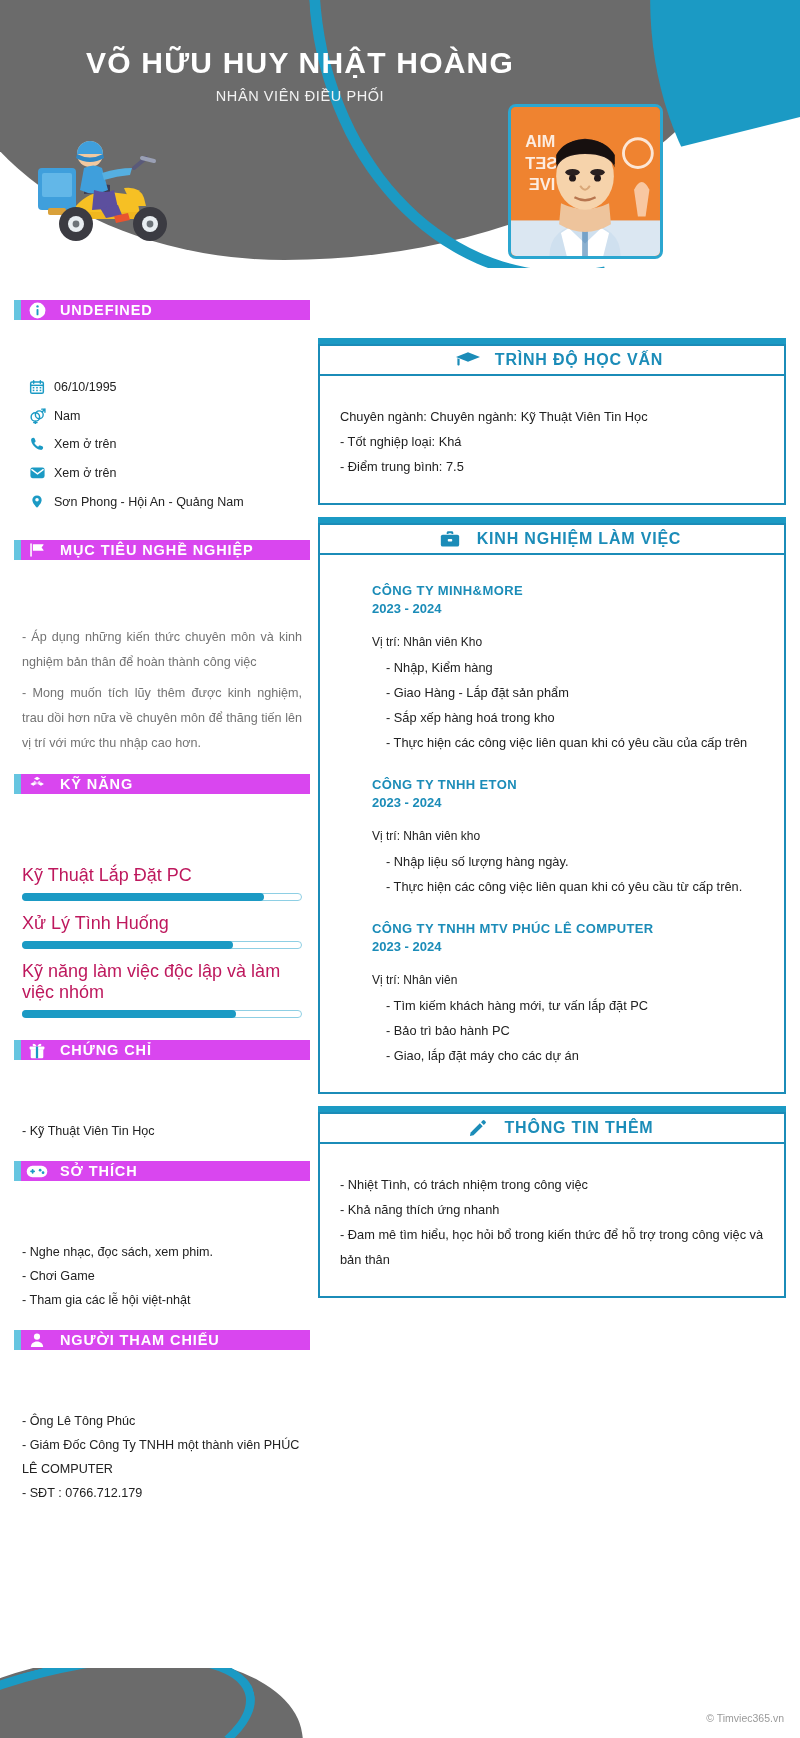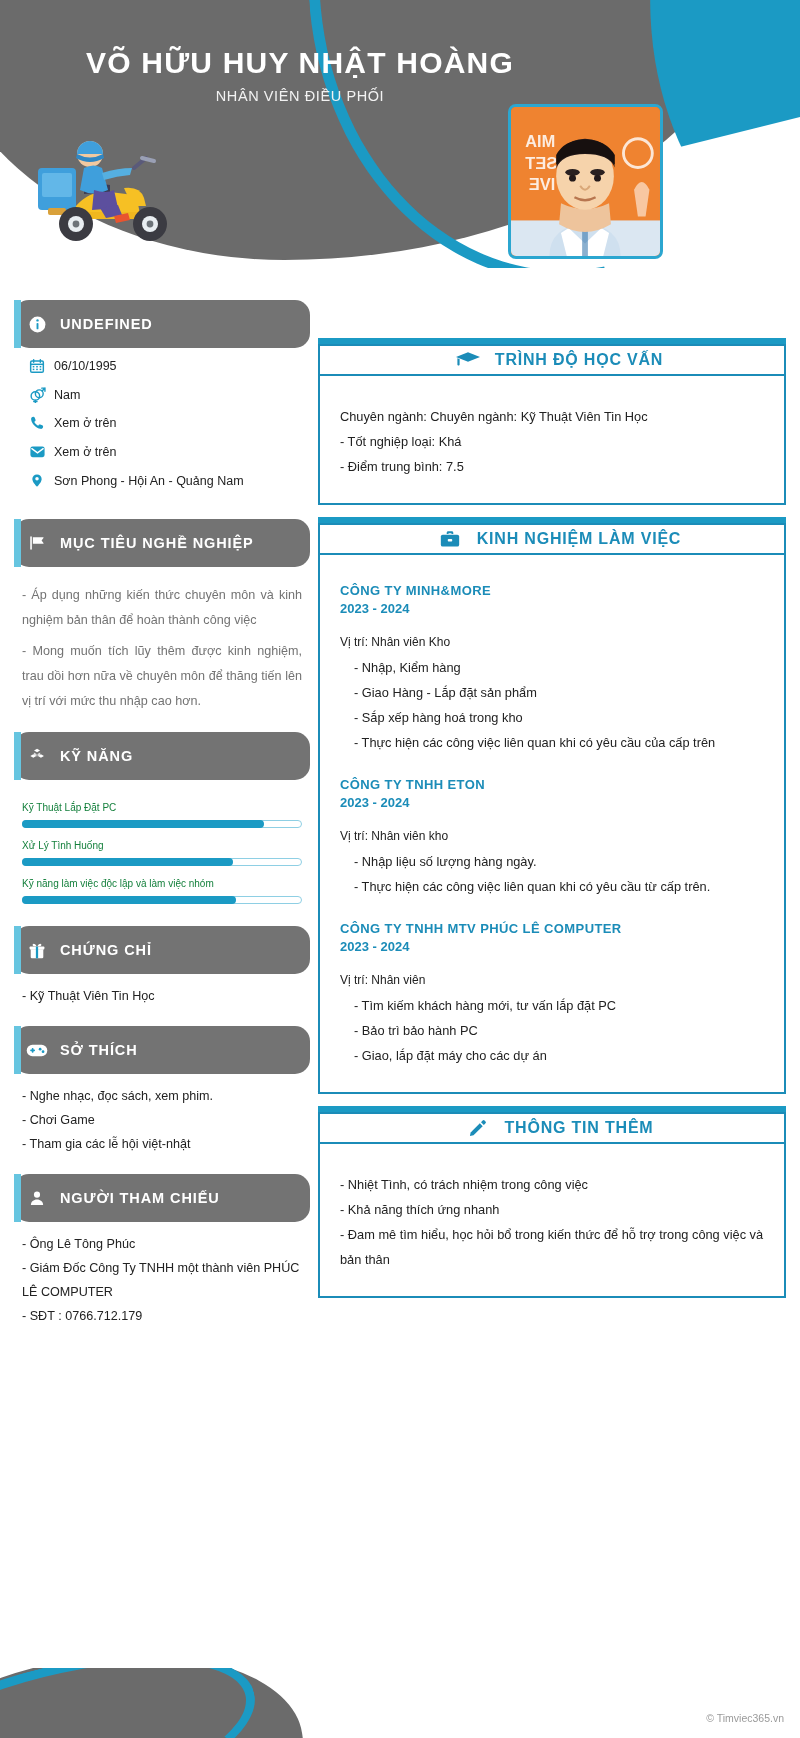--- a/index.html
+++ b/index.html
@@ -48,39 +48,38 @@
   
   .photo-frame {
     position:absolute; left:508px; top:104px; width:155px; height:155px;
     border:3px solid #2ba6d0; border-radius:8px; overflow:hidden; z-index:9; background:#e8762b;
   }
   .photo-inner { position:absolute; inset:0; }
 
   
   .left-col { position:absolute; left:14px; top:300px; width:296px; }
   .sec-head {
-    position:relative; height:48px; background:#737373; display:flex; align-items:center;
+    position:relative; height:20px; background:#d946ef; display:flex; align-items:center;
     margin-top:16px;
-    border-radius:15px;
   }
   .sec-head:first-child { margin-top:0; }
   .sec-head .accent { position:absolute; left:0; top:0; bottom:0; width:7px; background:#66c5e0; }
   .sec-head .hicon { width:46px; display:flex; justify-content:center; align-items:center; color:#fff; }
   .sec-head .htext {
     color:#fff; font-size:14.5px; font-weight:bold; letter-spacing:0.9px; text-transform:uppercase;
   }
-  .left-body { padding: 10px 6px 2px 6px; }
+  .left-body { padding: 17px 6px 2px 6px; margin-top: 42px; }
 
   .info-row { display:flex; align-items:center; margin-bottom:12px; }
   .info-row .ico { width:34px; color:#1b9ac4; display:flex; justify-content:center; }
   .info-row .txt { font-size:12.5px; color:#222; }
 
   .para { font-size:12.6px; line-height:25px; color:#737373; text-align:justify; padding:6px 2px 0 2px; }
 
-  .skill-name { font-size:10px; color:#15803d; margin:12px 0 7px 2px; }
+  .skill-name { font-size:18px; color:#be185d; margin:12px 0 7px 2px; }
   .skill-track {
     position:relative; height:8px; background:#ffffff; border:1px solid #8ecfe4; border-radius:4px;
     margin:0 2px 4px 2px;
   }
   .skill-fill { position:absolute; left:-1px; top:-1px; bottom:-1px; background:#1b9ac4; border-radius:4px; }
 
   .bullet { font-size:12.6px; color:#222; line-height:24px; padding-left:2px; }
 
   
   .right-col { position:absolute; left:318px; top:272px; width:468px; }
@@ -92,21 +91,21 @@
   }
   .rbox-head::before{
     content:""; position:absolute; left:-2px; right:-2px; top:-8px; height:6px; background:#1b9ac4;
   }
   .rbox-head .ricon { width:54px; display:flex; justify-content:center; color:#1b8cb8; }
   .rbox-head .rtitle {
     color:#1b8cb8; font-size:16px; font-weight:bold; letter-spacing:0.8px; text-transform:uppercase;
   }
   .rbox-body { padding:28px 20px 24px 20px; }
   .rline { font-size:12.8px; line-height:25px; color:#222; }
-  .job { margin-bottom:22px; }
+  .job { margin-bottom:22px;margin-left:32px; }
   .job:last-child { margin-bottom:0; }
   .job-company { color:#1b8cb8; font-size:13px; font-weight:bold; letter-spacing:0.4px; }
   .job-years { color:#1b8cb8; font-size:13px; font-weight:bold; margin-top:3px; }
   .job-pos { font-size:12px; color:#222; margin-top:14px; line-height:25px; }
   .job-item { font-size:12.8px; color:#222; line-height:25px; padding-left:14px; text-align:justify; }
 
   .spacer-top { height:72px; }
 
   
   .footer { position:absolute; left:0; bottom:0; width:800px; height:70px; overflow:hidden; }

